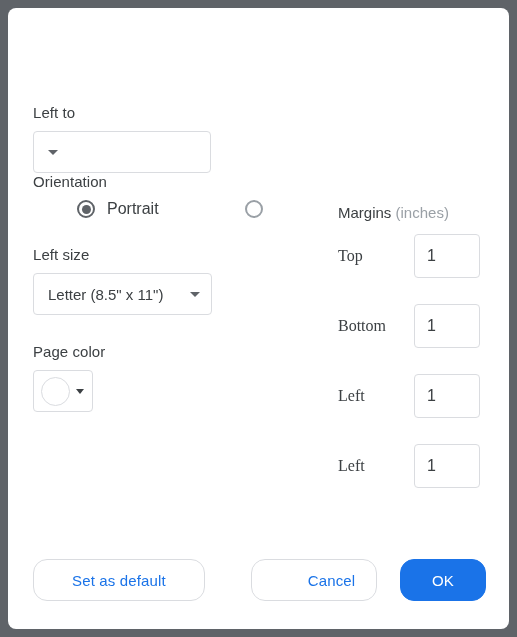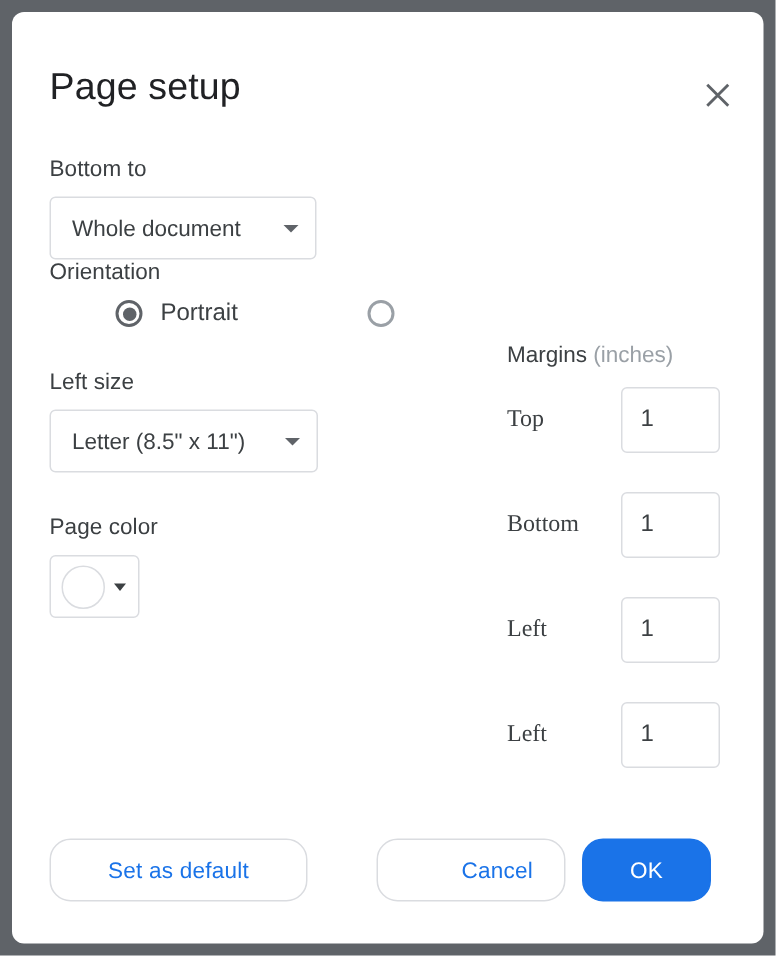--- a/index.html
+++ b/index.html
@@ -61,21 +61,20 @@
     position: absolute;
     left: 25px;
     top: 96px;
     width: 290px;
   }
   #right-col {
     position: absolute;
     left: 330px;
     top: 196px;
     width: 145px;
-    margin-top: 24px;
   }
 
   .section-label {
     font-size: 15px;
     color: #3c4043;
     font-weight: 500;
     letter-spacing: 0.05px;
     margin-bottom: 10px;
     white-space: nowrap;
   }
@@ -242,42 +241,33 @@
     border: 1px solid #dadce0;
     color: #1a73e8;
   }
   .btn-filled {
     background: #1a73e8;
     border: 1px solid #1a73e8;
     color: #ffffff;
   }
   #set-default-button { left: 25px;  top: 18px; width: 172px; }
   #cancel-button      { left: 243px; top: 18px; width: 126px; padding-left: 35px; }
-  #ok-button          { left: 380px; top: 18px; width: 86px;  }
+  #ok-button          { left: 392px; top: 18px; width: 86px;  }
 </style>
 </head>
 <body>
 
 <div id="dialog">
 
-  <div id="header">
-    <div id="dialog-title">Page setup</div>
-    <div id="close-button">
-      <svg width="17" height="17" viewBox="0 0 17 17" aria-hidden="true">
-        <path d="M1.5 1.5 L15.5 15.5 M15.5 1.5 L1.5 15.5" stroke="#5f6368" stroke-width="1.9" stroke-linecap="butt"></path>
-      </svg>
-    </div>
-  </div>
 
   <div id="left-col">
 
     <div id="apply-to-block">
-      <div class="section-label">Bottom to</div>
+      <div class="section-label">Left to</div>
       <div class="select-box" id="apply-to-select">
-        <span class="sel-text">Whole document</span>
         <span class="caret"></span>
       </div>
     </div>
 
     <div id="orientation-block">
       <div class="section-label">Orientation</div>
       <div id="orientation-options">
         <div class="radio-option selected">
           <span class="radio-mark">
             <span class="radio-dot"></span>

